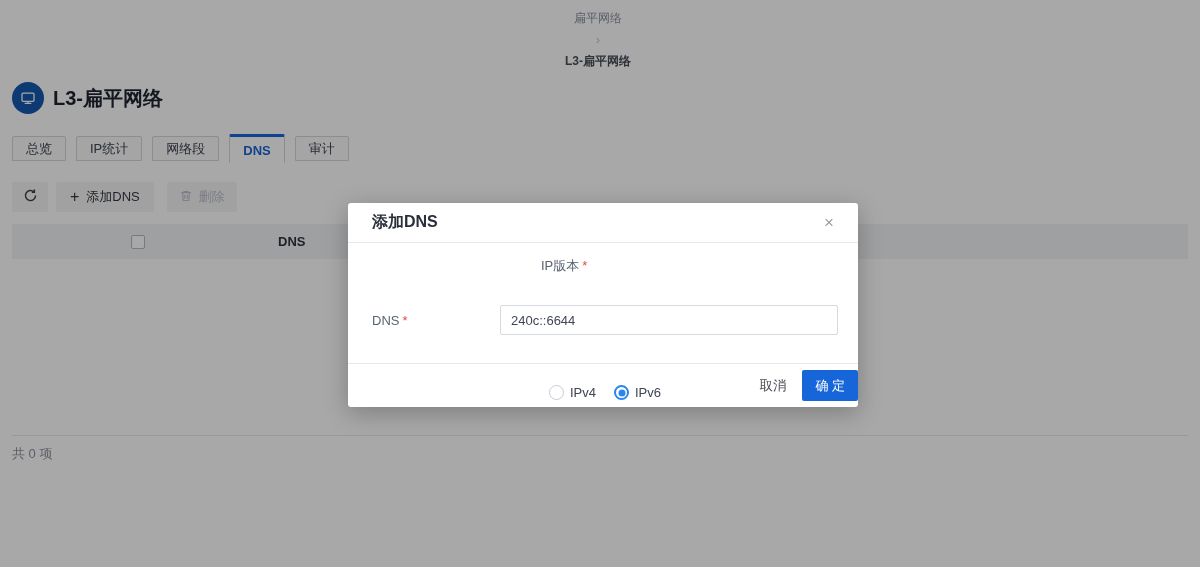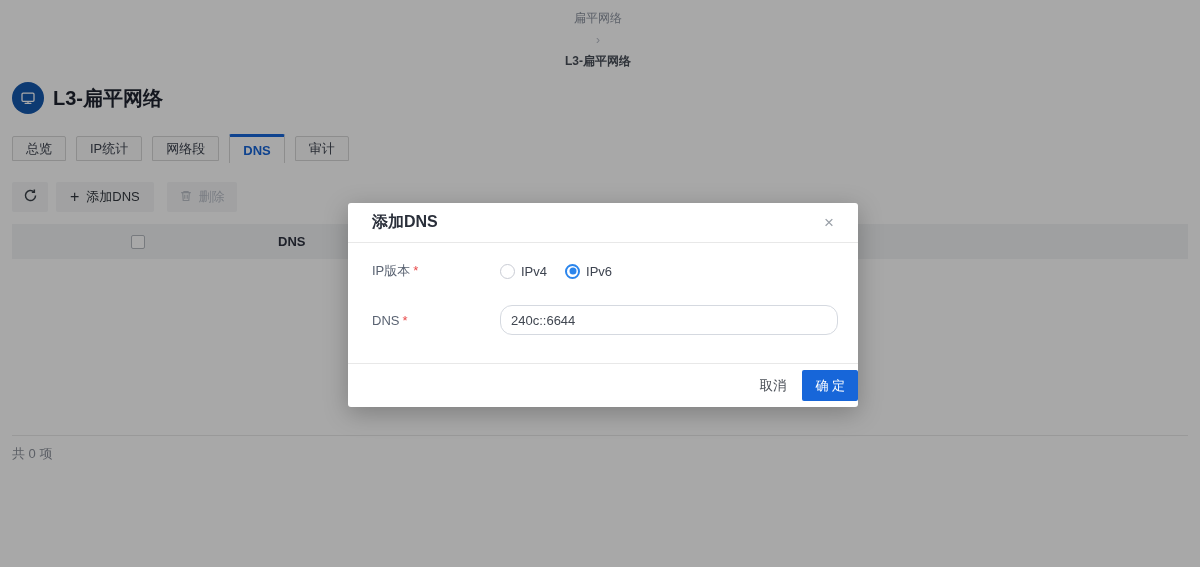--- a/index.html
+++ b/index.html
@@ -50,28 +50,28 @@
   .modal { position:absolute; left:348px; top:203px; width:510px; height:204px; background:#fff; z-index:20;
            border-radius:3px; box-shadow:0 6px 24px rgba(0,0,0,0.25); display:flex; flex-direction:column; }
   .modal-header { height:40px; flex:0 0 40px; border-bottom:1px solid #e8e8e8; display:flex; align-items:center; padding:0 24px; }
   .modal-title { font-size:16px; font-weight:700; color:#2a2f3a; }
   .modal-close { margin-left:auto; font-size:17px; color:#9aa0a8; cursor:pointer; line-height:1; }
   .modal-body { flex:1 1 auto; padding:14px 20px 0 24px; }
   .form-row { display:flex; align-items:center; }
   .form-row + .form-row { margin-top:20px; }
   .form-label { width:128px; flex:0 0 128px; font-size:13px; color:#5a6372; }
   .req { color:#e84b4b; margin-left:3px; }
-  .row-ip { height:28px; }
+  .row-ip { height:28px;flex-direction:column; }
   .radio-group { display:flex; align-items:center; gap:18px; }
   .radio-opt { display:flex; gap:6px; font-size:13px; color:#3e4450; cursor:pointer; }
   .radio { width:15px; height:15px; border-radius:50%; background:#fff; border:1px solid #c9ccd4; position:relative; flex:0 0 15px; }
   .radio.selected { border:2px solid #2b85ec; }
   .radio.selected::after { content:""; position:absolute; left:50%; top:50%; transform:translate(-50%,-50%);
                            width:7px; height:7px; border-radius:50%; background:#2b85ec; }
-  .text-input { width:374px; height:30px; border:1px solid #d5d9e0; border-radius:12px; padding:0 10px;
+  .text-input { width:374px; height:30px; border:1px solid #d5d9e0; border-radius:2px; padding:0 10px;
                 font-size:13px; color:#414751; font-family:inherit; outline:none; background:#fff; }
   .modal-footer { height:44px; flex:0 0 44px; border-top:1px solid #e8e8e8; display:flex; align-items:center;
                   justify-content:flex-end; }
   .btn-cancel { background:none; border:none; font-size:13.5px; color:#4a4f57; cursor:pointer; margin-right:16px; font-family:inherit; }
   .btn-ok { height:31px; padding:0 13px; background:#1766d9; color:#fff; border:none; border-radius:2px;
             font-size:13px; cursor:pointer; font-family:inherit; }
 </style>
 </head>
 <body>
 

